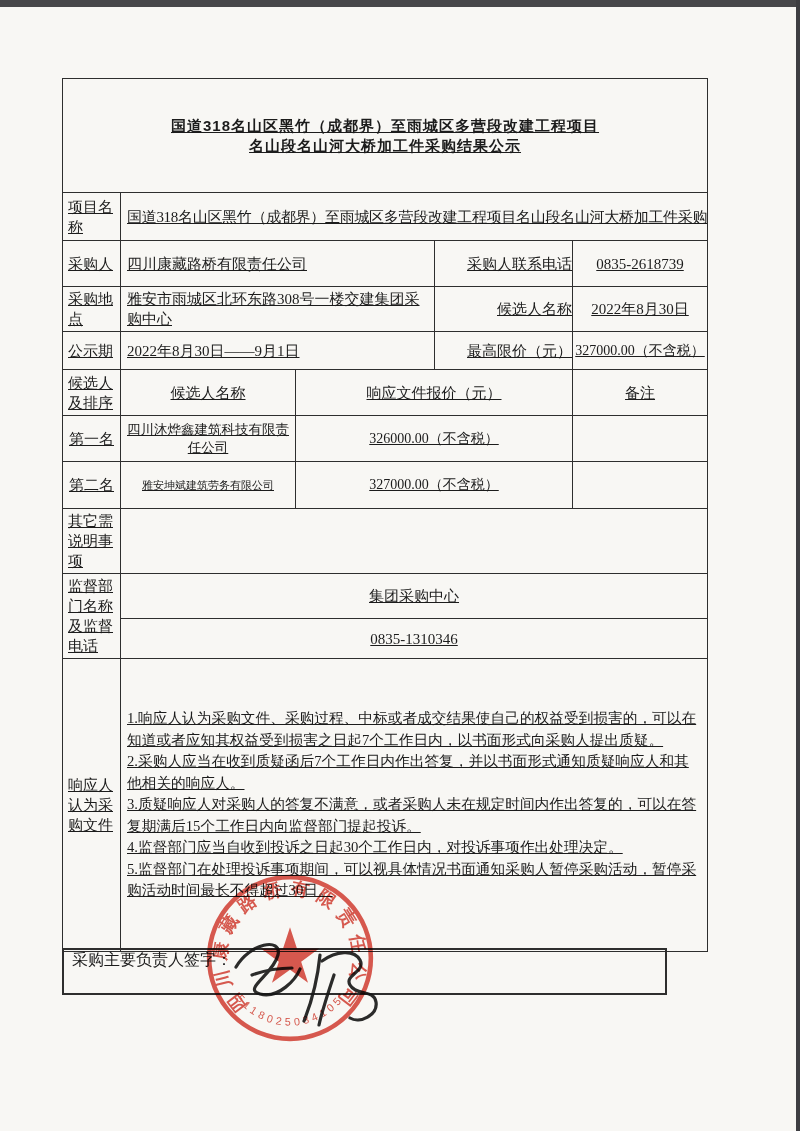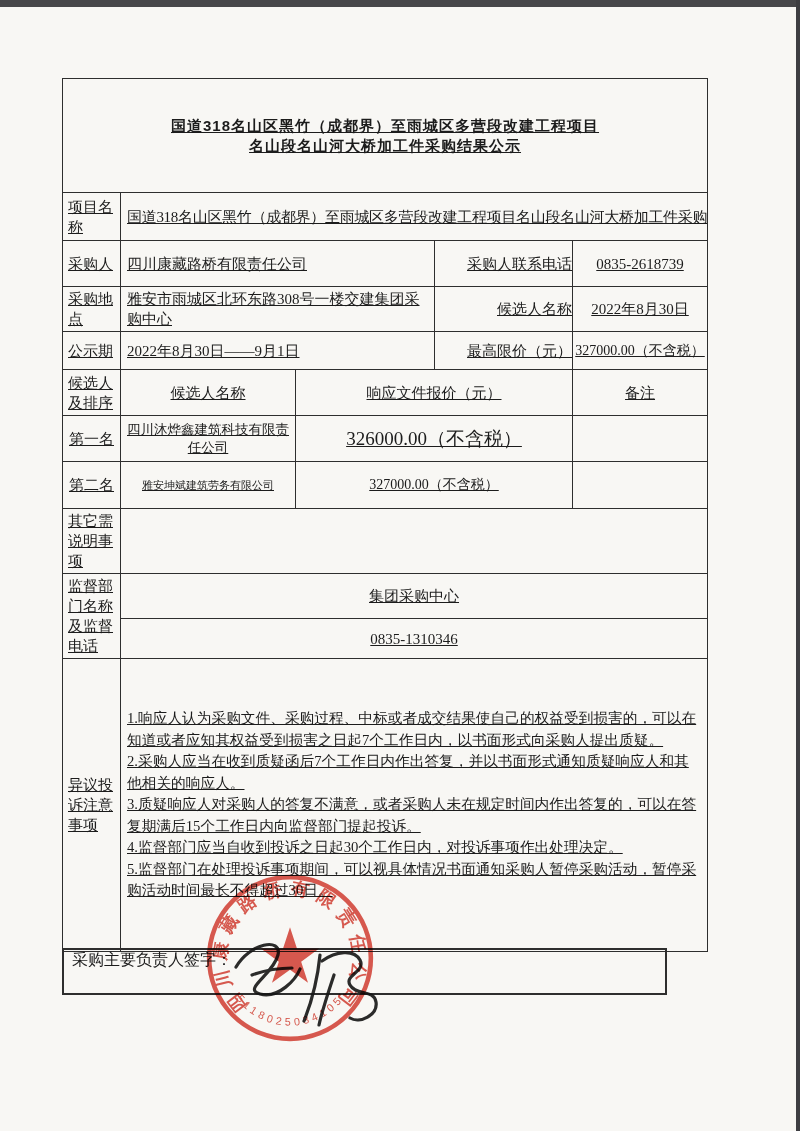--- a/index.html
+++ b/index.html
@@ -80,21 +80,21 @@
     <tr style="height:46px">
       <td class="lbl">候选人及排序</td>
       <td class="ctr">候选人名称</td>
       <td class="ctr" colspan="2">响应文件报价（元）</td>
       <td class="ctr">备注</td>
     </tr>
 
     <tr style="height:46px">
       <td class="rank">第一名</td>
       <td class="ctr" style="font-size:13.5px;line-height:18px">四川沐烨鑫建筑科技有限责任公司</td>
-      <td class="ctr" colspan="2" style="font-size:19px">326000.00（不含税）</td>
+      <td class="ctr" colspan="2" style="font-size:14px">326000.00（不含税）</td>
       <td class="ctr"></td>
     </tr>
 
     <tr style="height:47px">
       <td class="rank">第二名</td>
       <td class="ctr" style="font-size:11px">雅安坤斌建筑劳务有限公司</td>
       <td class="ctr" colspan="2" style="font-size:14px">327000.00（不含税）</td>
       <td class="ctr"></td>
     </tr>
 
@@ -105,21 +105,21 @@
 
     <tr style="height:45px">
       <td class="lbl" rowspan="2">监督部门名称及监督电话</td>
       <td class="ctr" colspan="4">集团采购中心</td>
     </tr>
     <tr style="height:40px">
       <td class="ctr" colspan="4">0835-1310346</td>
     </tr>
 
     <tr style="height:293px">
-      <td class="lbl">异议投诉注意事项</td>
+      <td class="lbl">响应人认为采购文件</td>
       <td class="obj-cell" colspan="4">
         <div class="obj-line">1.响应人认为采购文件、采购过程、中标或者成交结果使自己的权益受到损害的，可以在知道或者应知其权益受到损害之日起7个工作日内，以书面形式向采购人提出质疑。</div>
         <div class="obj-line">2.采购人应当在收到质疑函后7个工作日内作出答复，并以书面形式通知质疑响应人和其他相关的响应人。</div>
         <div class="obj-line">3.质疑响应人对采购人的答复不满意，或者采购人未在规定时间内作出答复的，可以在答复期满后15个工作日内向监督部门提起投诉。</div>
         <div class="obj-line">4.监督部门应当自收到投诉之日起30个工作日内，对投诉事项作出处理决定。</div>
         <div class="obj-line">5.监督部门在处理投诉事项期间，可以视具体情况书面通知采购人暂停采购活动，暂停采购活动时间最长不得超过30日。</div>
       </td>
     </tr>
   </tbody>
     </table>

